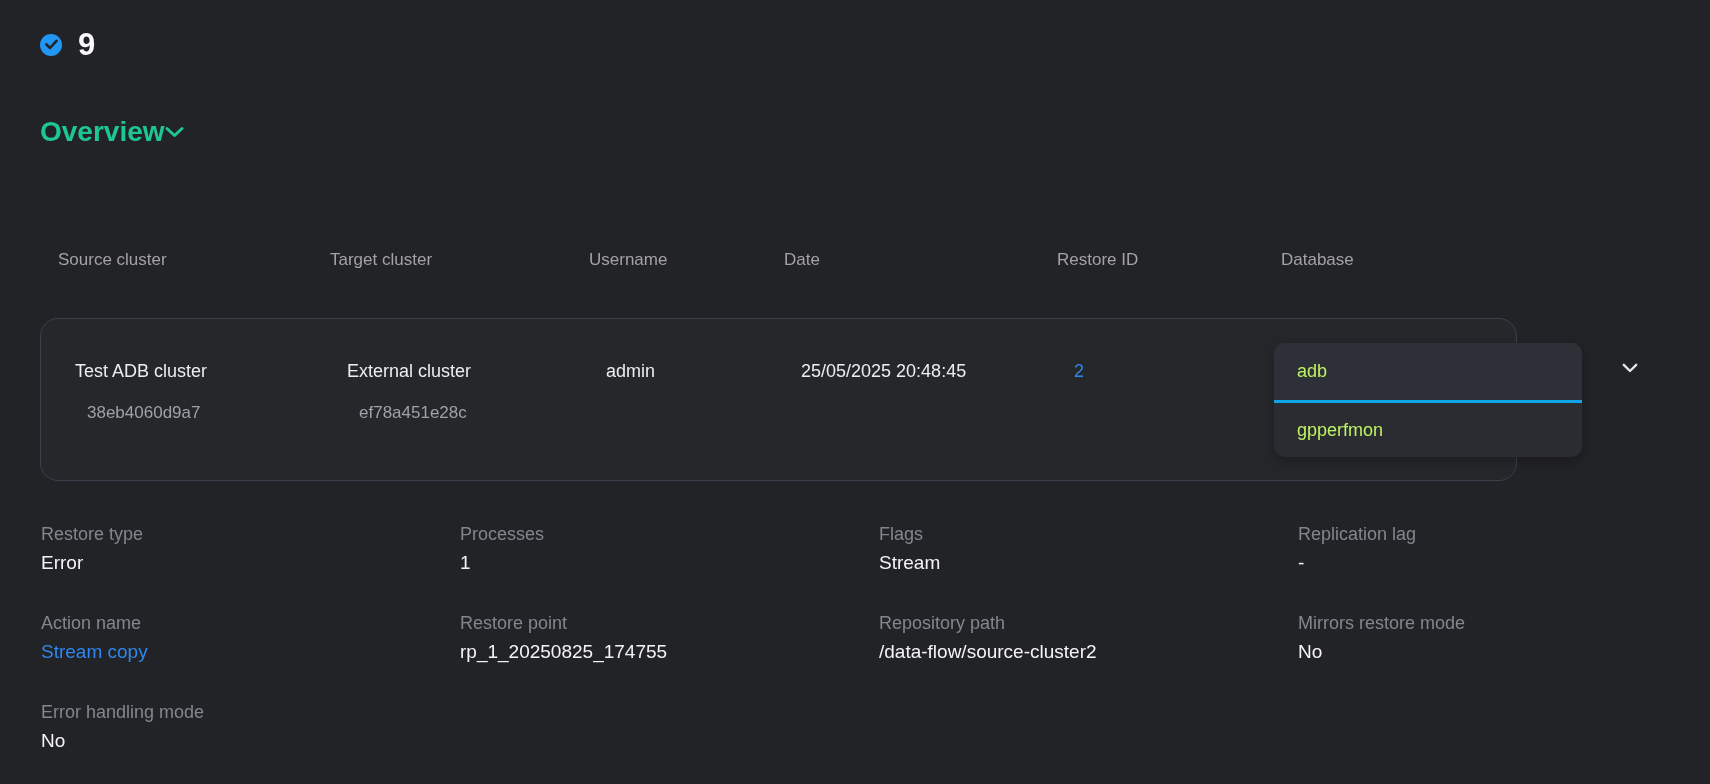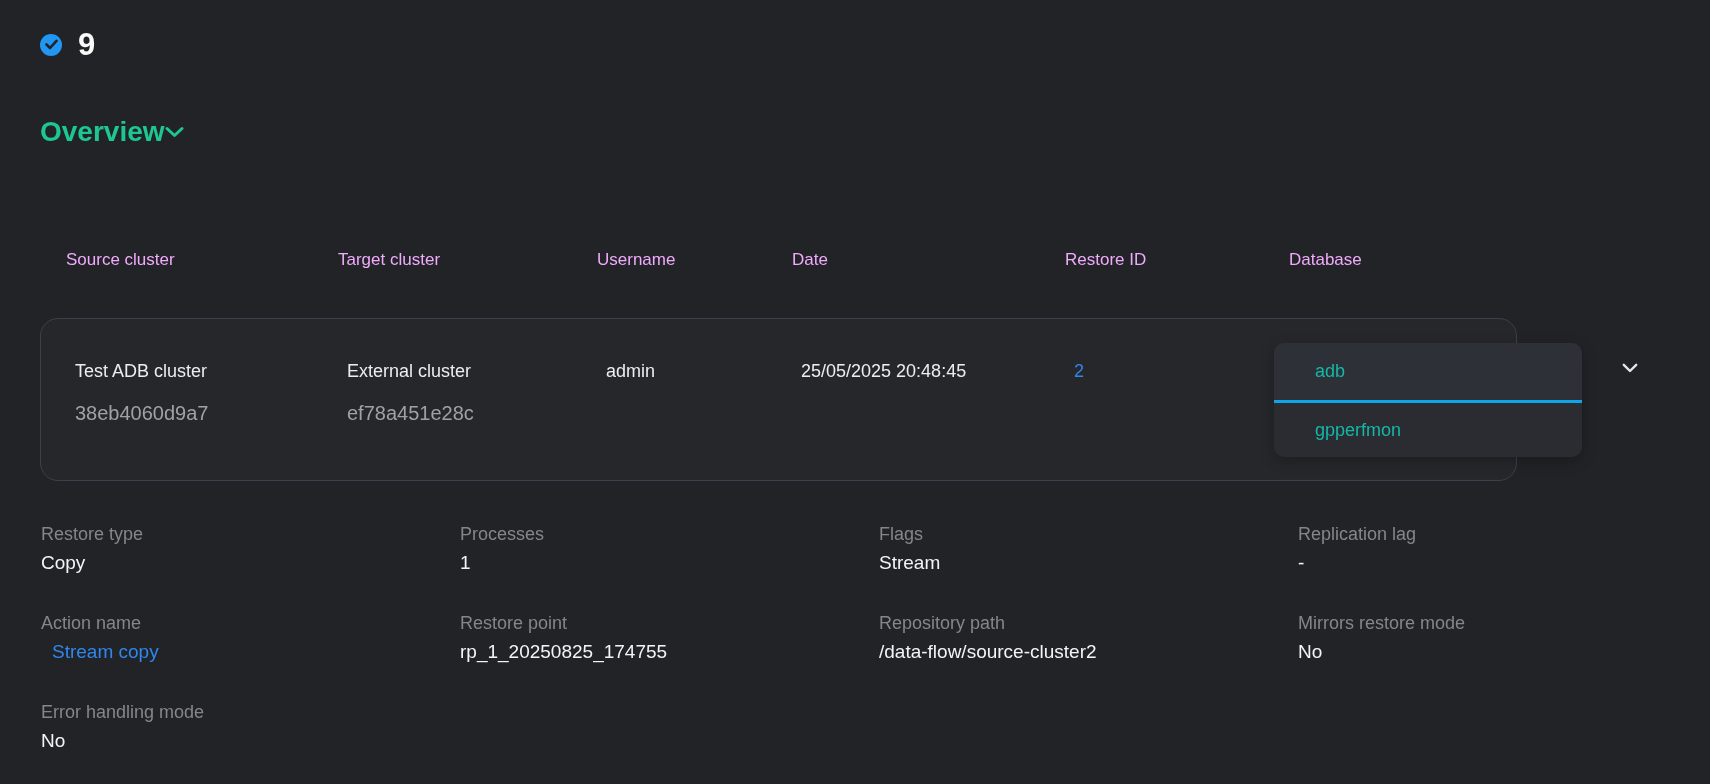--- a/index.html
+++ b/index.html
@@ -23,61 +23,61 @@
 
   
   .overview {
     position:absolute; left:40px; top:116px;
     display:flex; align-items:center; 
     color:#1dc794; font-size:28px; font-weight:700; cursor:pointer;
   }
 
   
   .thead {
-    position:absolute; left:32px; top:250px; width:1642px;
+    position:absolute; left:24px; top:250px; width:1642px;
     display:grid; grid-template-columns:272px 259px 195px 273px 224px 1fr;
     padding-left:34px;
-    color:#f0abfc; font-size:17px;
+    color:#a3a3a3; font-size:17px;
   }
 
   
   .card {
     position:absolute; left:40px; top:318px; width:1477px; height:163px;
     background:#26272b; border:1px solid #3b414c; border-radius:18px;
   }
   .card-grid {
     display:grid; grid-template-columns:272px 259px 195px 273px 224px 1fr;
     padding:41px 0 0 34px;
   }
   .cell .name { font-size:18px; line-height:22px; color:#eceded; }
-  .cell .sub  { font-size:20px; line-height:20px; color:#9fa1a7; margin-top:21px; }
+  .cell .sub  { font-size:17px; line-height:20px; color:#9fa1a7; margin-top:21px;margin-left:12px; }
   .restore-id-link { color:#2f87ed; font-size:18px; line-height:22px; cursor:pointer; }
 
   
   .db-select {
     position:absolute; left:1233px; top:24px; width:308px;
     background:#2a2c32; border-radius:10px; overflow:hidden;
     box-shadow:0 4px 14px rgba(0,0,0,0.25);
   }
   .db-option {
     height:57px; display:flex; align-items:center;
-    padding-left:41px; font-size:18px; color:#14b8a6; cursor:pointer;
+    padding-left:23px; font-size:18px; color:#bef264; cursor:pointer;
   }
   .db-option.selected { background:#2e3037; }
   .db-option + .db-option { border-top:3px solid #0ea5e9; }
   .select-chevron { position:absolute; left:1581px; top:40px; cursor:pointer; }
 
   
   .details {
     position:absolute; left:41px; top:523px;
     display:grid; grid-template-columns:419px 419px 419px 419px; row-gap:37px;
   }
   .detail .label { font-size:18px; line-height:22px; color:#84868c; }
   .detail .value { font-size:19px; line-height:24px; margin-top:6px; font-weight:500; color:#f4f4f5; }
-  .detail .value.link { color:#2f87ed; font-weight:400; cursor:pointer;margin-left:11px; }
+  .detail .value.link { color:#2f87ed; font-weight:400; cursor:pointer; }
 </style>
 </head>
 <body>
 
 <div class="badge-row">
   <span class="check-circle">
     <svg width="13" height="11" viewBox="0 0 13 11" fill="none">
       <path d="M1.5 5.5 L5 9 L11.5 1.8" stroke="#222327" stroke-width="2.6" stroke-linecap="round" stroke-linejoin="round"></path>
     </svg>
   </span>
@@ -131,21 +131,21 @@
   <span class="select-chevron">
     <svg width="16" height="10" viewBox="0 0 16 10" fill="none">
       <path d="M1.8 1.8 L8 8 L14.2 1.8" stroke="#e4e5e7" stroke-width="2.4" stroke-linecap="round" stroke-linejoin="round"></path>
     </svg>
   </span>
 </div>
 
 <div class="details">
   <div class="detail">
     <div class="label">Restore type</div>
-    <div class="value">Copy</div>
+    <div class="value">Error</div>
   </div>
   <div class="detail">
     <div class="label">Processes</div>
     <div class="value">1</div>
   </div>
   <div class="detail">
     <div class="label">Flags</div>
     <div class="value">Stream</div>
   </div>
   <div class="detail">

